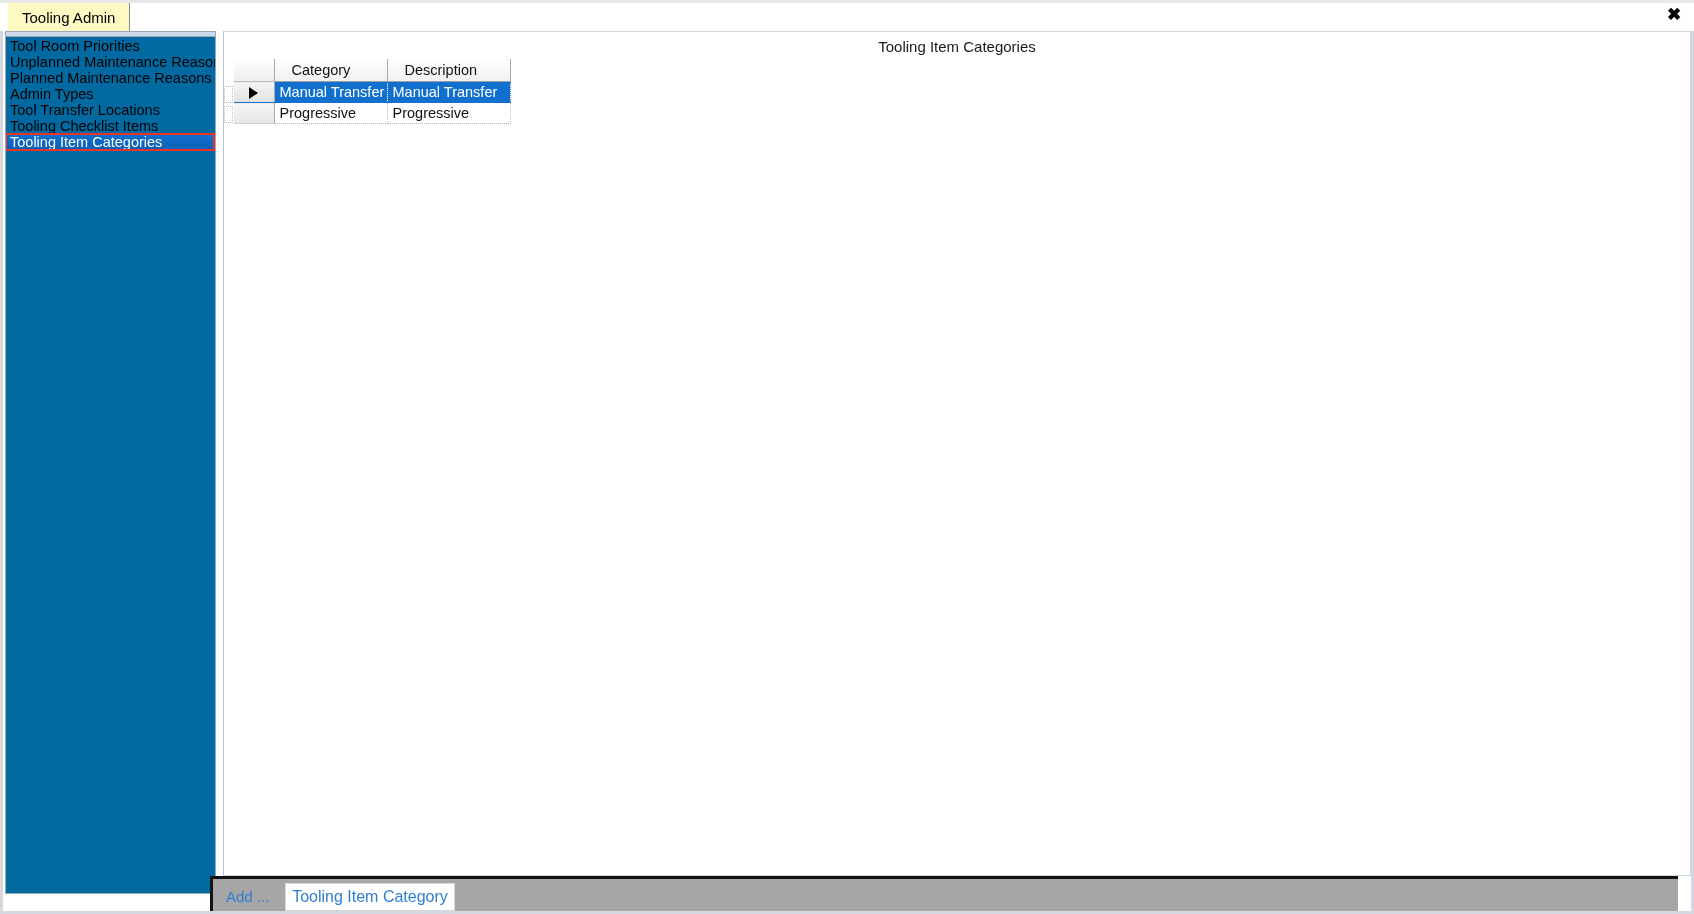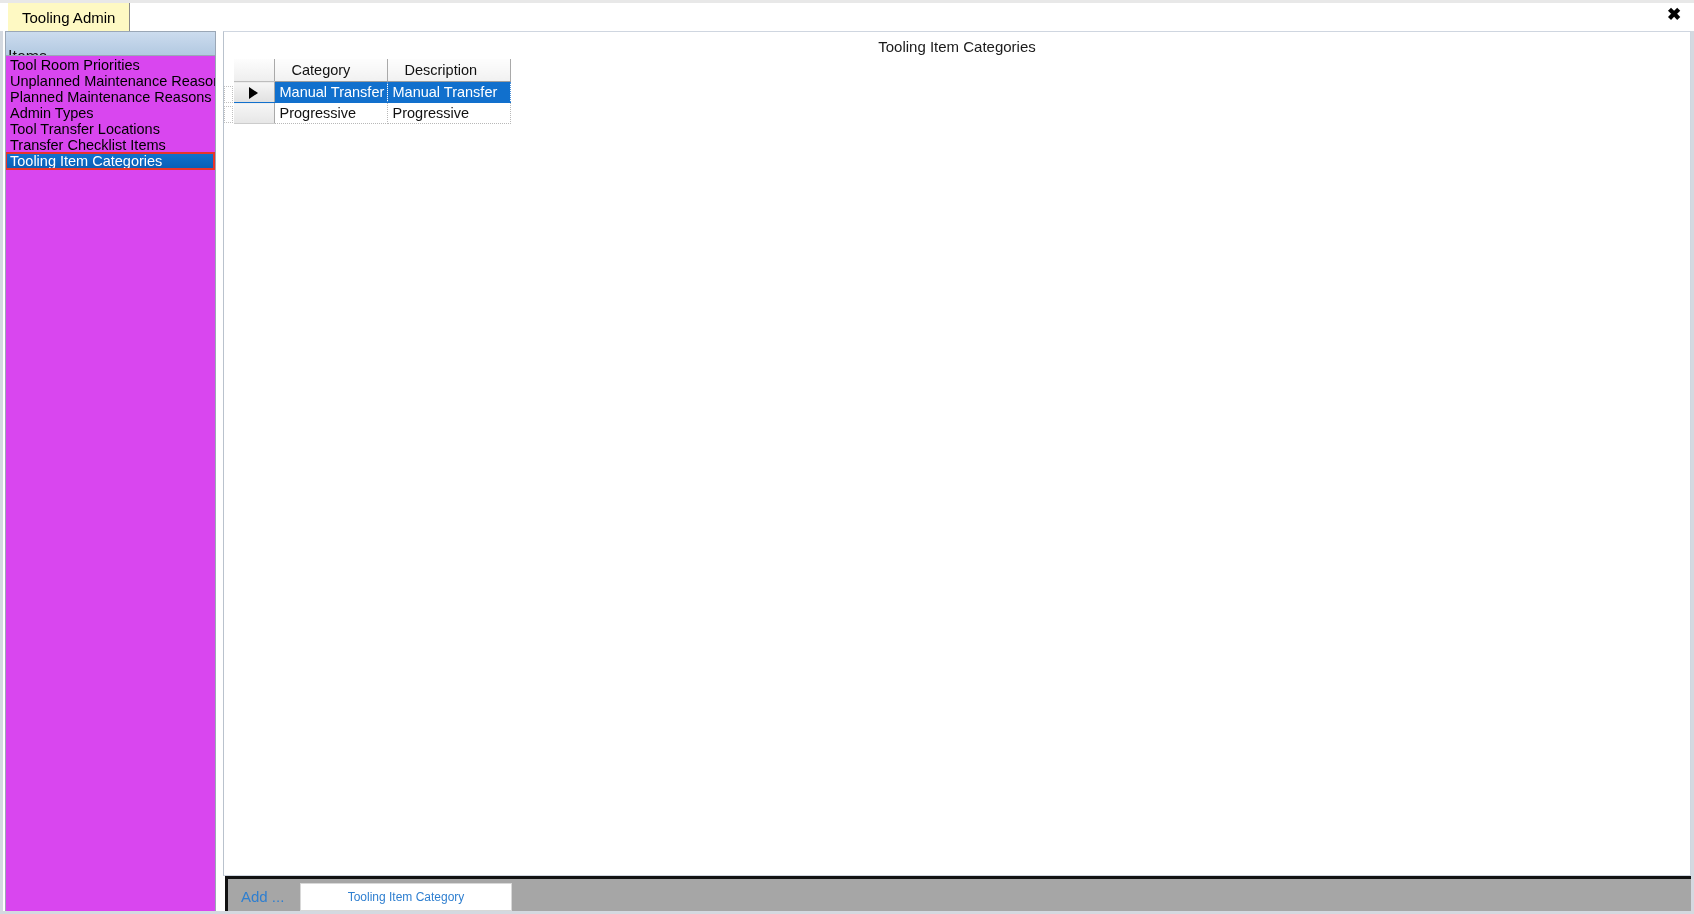--- a/index.html
+++ b/index.html
@@ -96,26 +96,26 @@
     font-size: 16px;
     color: #111;
     padding: 16px 2px;
     line-height: 18px;
     white-space: nowrap;
     overflow: hidden;
   }
   #sidebar-list {
     position: absolute;
     left: 2px;
-    top: 24px;
+    top: 5px;
     width: 211px;
     height: 858px;
     box-sizing: border-box;
     border: 1px solid #9aa7b6;
-    background: #d946ef;
+    background: #0369a1;
     overflow: hidden;
     padding-top: 1px;
   }
   .sidebar-item {
     height: 16px;
     line-height: 16px;
     font-size: 14.5px;
     color: #000000;
     padding-left: 4px;
     white-space: nowrap;
@@ -250,48 +250,48 @@
     width: 9px;
     height: 17px;
     margin-bottom: 3px;
     border: 1px dotted #bfbfbf;
     box-sizing: border-box;
   }
 
   
   #action-bar {
     position: absolute;
-    left: 225px;
+    left: 210px;
     top: 876px;
     width: 1468px;
     height: 37px;
     box-sizing: border-box;
     background: #a6a6a6;
     border-top: 3px solid #121212;
     border-left: 3px solid #121212;
   }
   #add-label {
     position: absolute;
     left: 13px;
     top: 9px;
     font-size: 15px;
     color: #2f7fd0;
     white-space: nowrap;
   }
   #add-category-button {
     position: absolute;
     left: 72px;
     top: 4px;
-    width: 212px;
+    width: 170px;
     height: 28px;
     box-sizing: border-box;
     background: #ffffff;
     border: 1px solid #d8d8d8;
     color: #2f7fd0;
-    font-size: 12px;
+    font-size: 16px;
     line-height: 26px;
     text-align: center;
     cursor: pointer;
     white-space: nowrap;
   }
 
   
   #right-frame-edge {
     position: absolute;
     right: 0;
@@ -330,21 +330,21 @@
   <div id="left-frame-edge"></div>
 
   <div id="sidebar">
     <div id="sidebar-header">Items</div>
     <div id="sidebar-list">
       <div class="sidebar-item">Tool Room Priorities</div>
       <div class="sidebar-item">Unplanned Maintenance Reasons</div>
       <div class="sidebar-item">Planned Maintenance Reasons</div>
       <div class="sidebar-item">Admin Types</div>
       <div class="sidebar-item">Tool Transfer Locations</div>
-      <div class="sidebar-item">Transfer Checklist Items</div>
+      <div class="sidebar-item">Tooling Checklist Items</div>
       <div class="sidebar-item selected">Tooling Item Categories</div>
     </div>
   </div>
 
   <div id="splitter"></div>
 
   <div id="content-panel">
 
     <div id="content-title">Tooling Item Categories</div>
 

